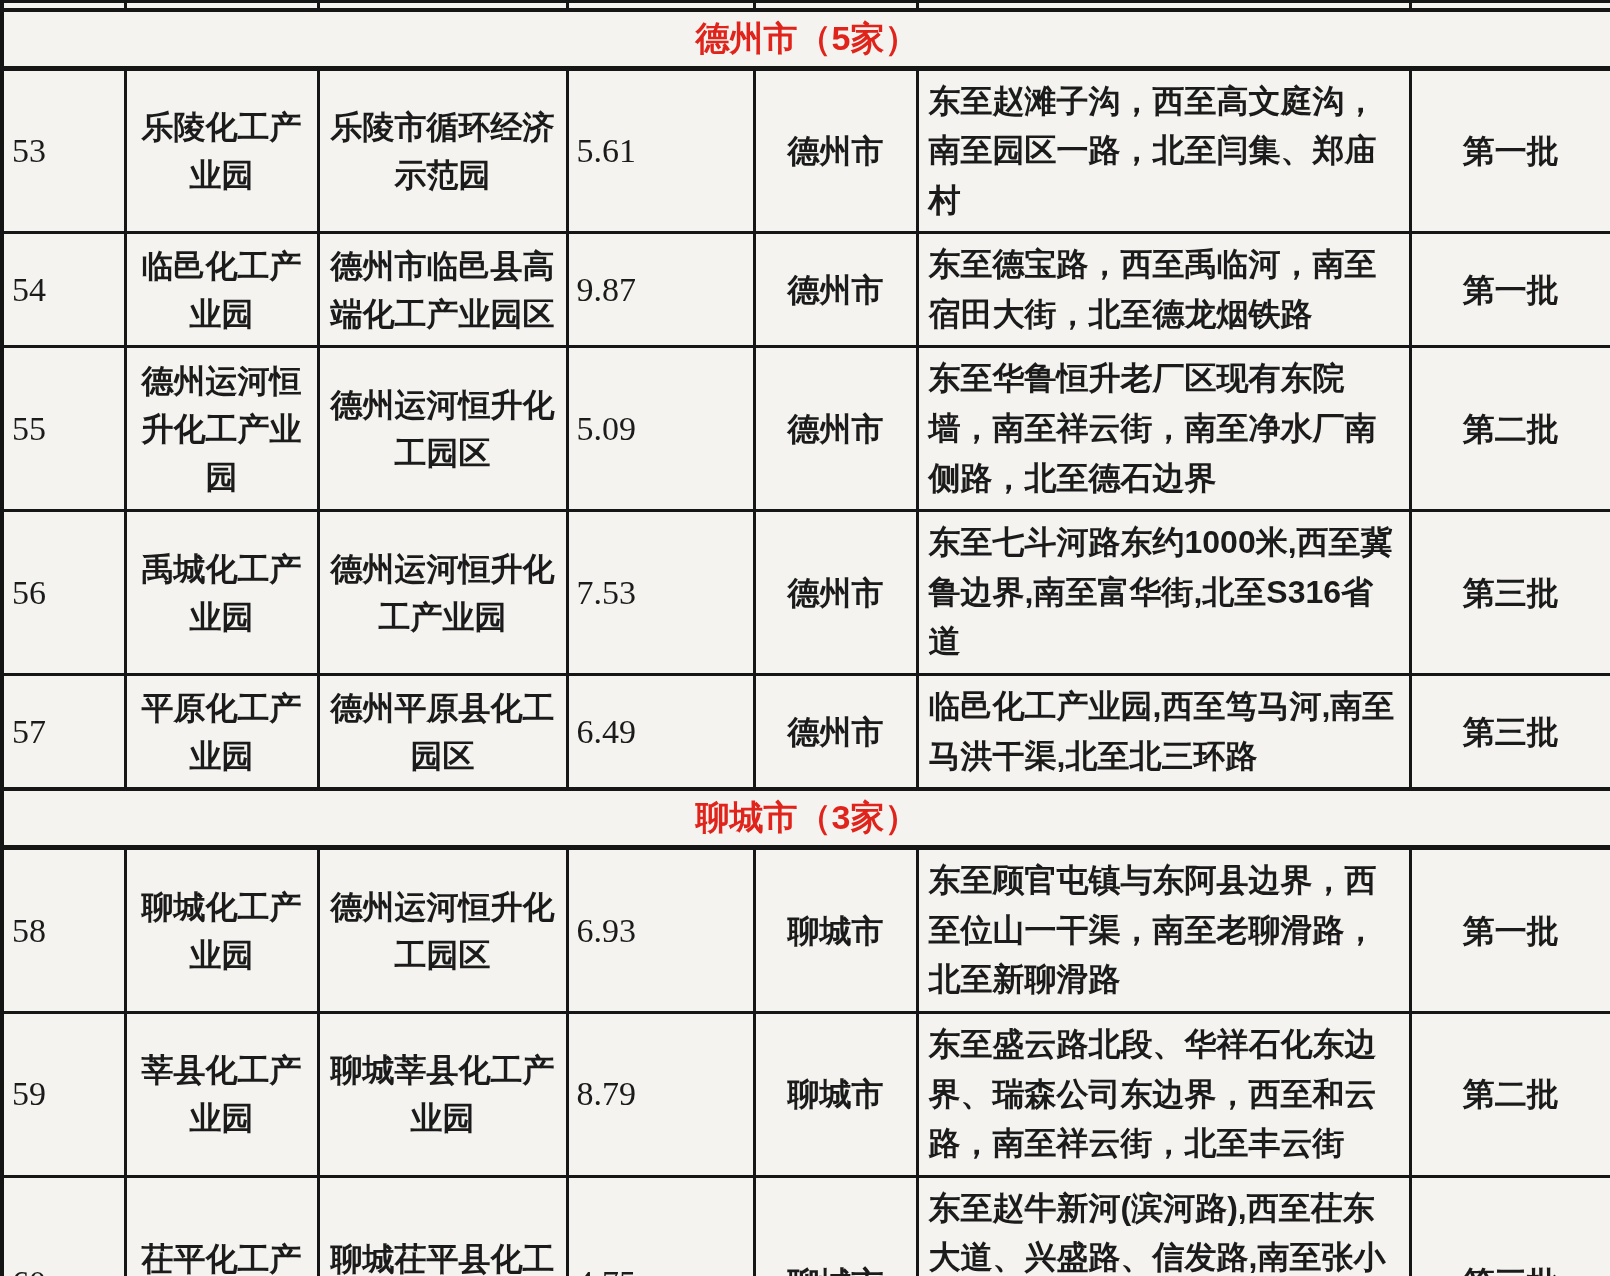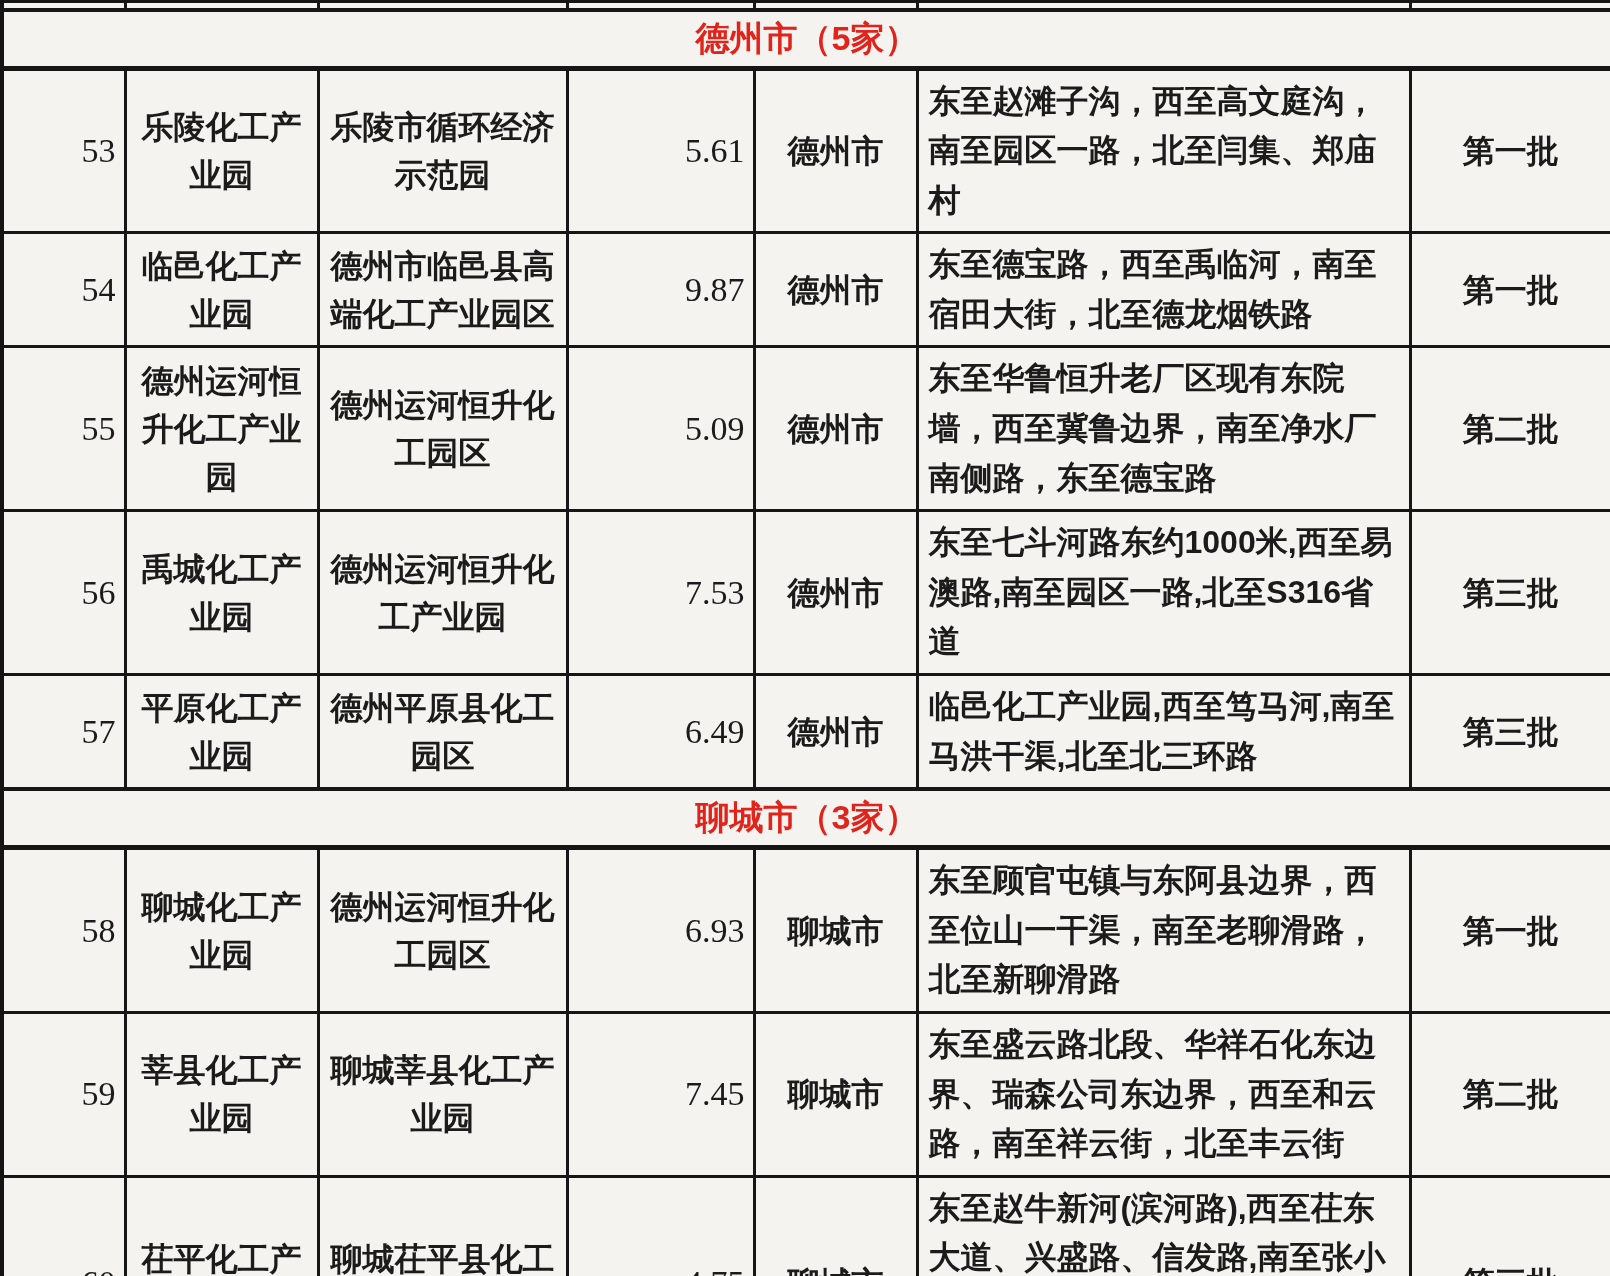--- a/index.html
+++ b/index.html
@@ -46,21 +46,21 @@
     border-top-width:4px;
     border-bottom-width:5px;
   }
   .cell-cn{
     text-align:center;
     font-size:32px;
     font-weight:bold;
     line-height:1.5;
   }
   .cell-num{
-    text-align:right;
+    text-align:left;
     font-family:"Liberation Serif","DejaVu Serif",serif;
     font-weight:400;
     font-size:34px;
   }
   .cell-boundary{
     text-align:left;
     font-size:32px;
     font-weight:bold;
     line-height:1.55;
     padding:6px 10px;
@@ -114,31 +114,31 @@
     <td class="cell-boundary">东至德宝路，西至禹临河，南至宿田大街，北至德龙烟铁路</td>
     <td class="cell-cn">第一批</td>
   </tr>
 
   <tr class="data-row">
     <td class="cell-num">55</td>
     <td class="cell-cn">德州运河恒升化工产业园</td>
     <td class="cell-cn">德州运河恒升化工园区</td>
     <td class="cell-num">5.09</td>
     <td class="cell-cn">德州市</td>
-    <td class="cell-boundary">东至华鲁恒升老厂区现有东院墙，西至冀鲁边界，南至净水厂南侧路，东至德宝路</td>
+    <td class="cell-boundary">东至华鲁恒升老厂区现有东院墙，南至祥云街，南至净水厂南侧路，北至德石边界</td>
     <td class="cell-cn">第二批</td>
   </tr>
 
   <tr class="data-row">
     <td class="cell-num">56</td>
     <td class="cell-cn">禹城化工产业园</td>
     <td class="cell-cn">德州运河恒升化工产业园</td>
     <td class="cell-num">7.53</td>
     <td class="cell-cn">德州市</td>
-    <td class="cell-boundary">东至七斗河路东约1000米,西至易澳路,南至园区一路,北至S316省道</td>
+    <td class="cell-boundary">东至七斗河路东约1000米,西至冀鲁边界,南至富华街,北至S316省道</td>
     <td class="cell-cn">第三批</td>
   </tr>
 
   <tr class="data-row">
     <td class="cell-num">57</td>
     <td class="cell-cn">平原化工产业园</td>
     <td class="cell-cn">德州平原县化工园区</td>
     <td class="cell-num">6.49</td>
     <td class="cell-cn">德州市</td>
     <td class="cell-boundary">临邑化工产业园,西至笃马河,南至马洪干渠,北至北三环路</td>
@@ -156,21 +156,21 @@
     <td class="cell-num">6.93</td>
     <td class="cell-cn">聊城市</td>
     <td class="cell-boundary">东至顾官屯镇与东阿县边界，西至位山一干渠，南至老聊滑路，北至新聊滑路</td>
     <td class="cell-cn">第一批</td>
   </tr>
 
   <tr class="data-row">
     <td class="cell-num">59</td>
     <td class="cell-cn">莘县化工产业园</td>
     <td class="cell-cn">聊城莘县化工产业园</td>
-    <td class="cell-num">7.45</td>
+    <td class="cell-num">8.79</td>
     <td class="cell-cn">聊城市</td>
     <td class="cell-boundary">东至盛云路北段、华祥石化东边界、瑞森公司东边界，西至和云路，南至祥云街，北至丰云街</td>
     <td class="cell-cn">第二批</td>
   </tr>
 
   <tr class="data-row">
     <td class="cell-num">60</td>
     <td class="cell-cn">茌平化工产业园</td>
     <td class="cell-cn">聊城茌平县化工园区</td>
     <td class="cell-num">4.75</td>

